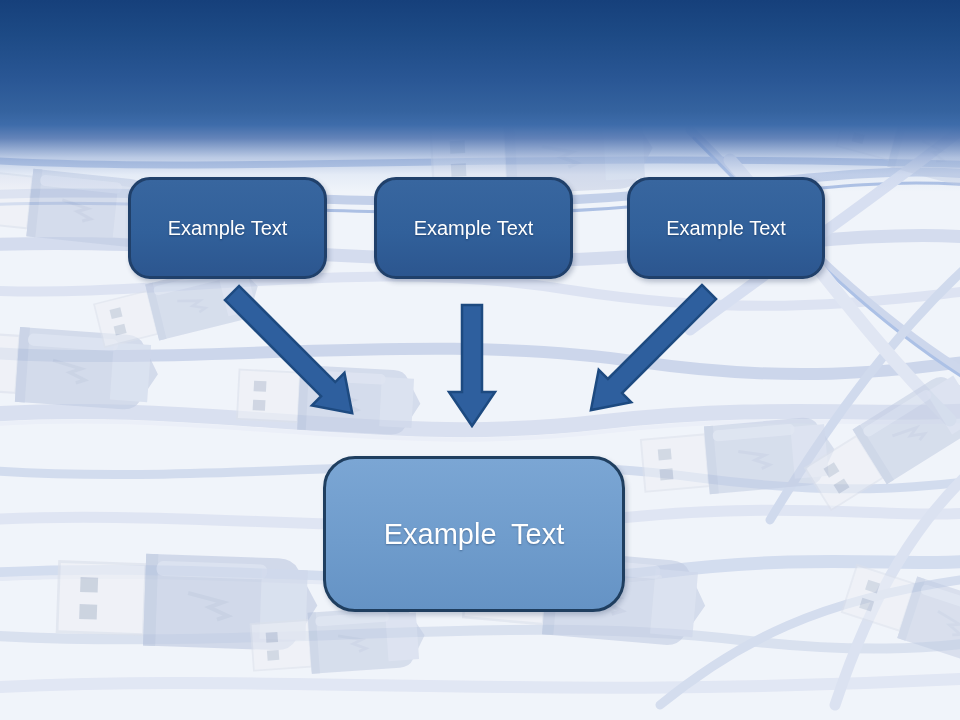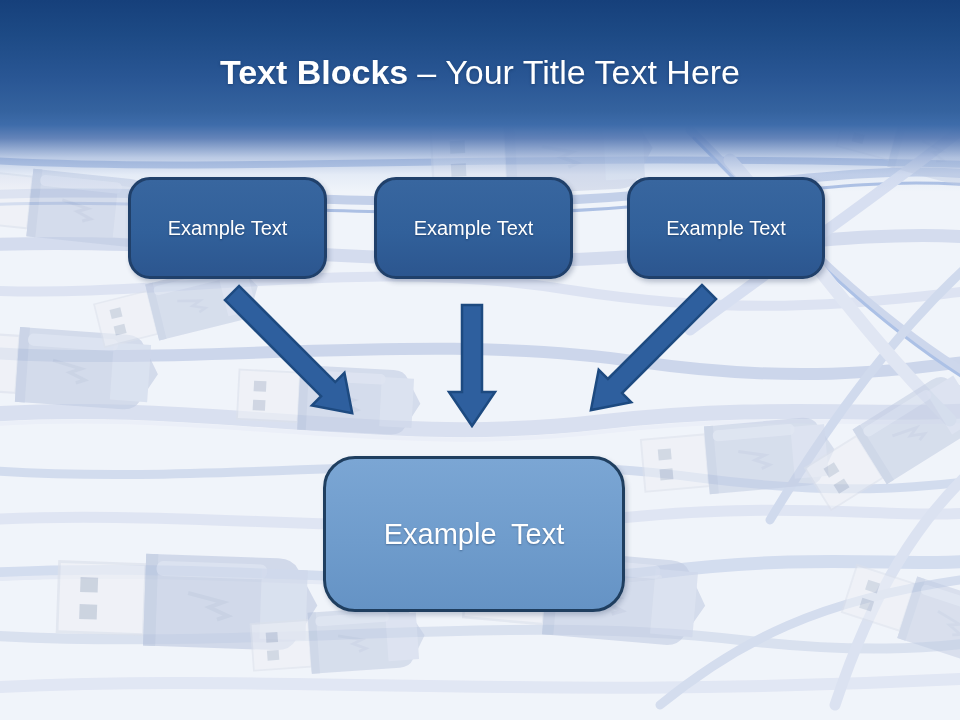--- a/index.html
+++ b/index.html
@@ -110,23 +110,20 @@
       <use href="#usb" transform="translate(850,95) rotate(15) scale(0.85)" opacity="0.45"></use>
       <use href="#usb" transform="translate(250,615) rotate(-4) scale(0.9)" opacity="0.55"></use>
       <use href="#usb" transform="translate(860,556) rotate(18) scale(0.95)" opacity="0.5"></use>
     </g>
 
     <rect x="0" y="0" width="960" height="720" fill="#f2f6fb" opacity="0.18"></rect>
   </svg>
 
   <div class="header"></div>
 
-  <div class="title">
-    <span class="t-bold">Text Blocks</span><span class="t-dash">–</span><span class="t-rest">Your Title Text Here</span>
-  </div>
 
   <svg class="arrows" width="960" height="720" viewBox="0 0 960 720" aria-hidden="true">
     <g fill="#2e5f9e" stroke="#1d4a80" stroke-width="2.5">
       <g transform="translate(232,293) rotate(-45)">
         <polygon points="-10,0 10,0 10,136 23,136 0,170 -23,136 -10,136"></polygon>
       </g>
       <g transform="translate(472,305)">
         <polygon points="-10,0 10,0 10,87 23,87 0,121 -23,87 -10,87"></polygon>
       </g>
       <g transform="translate(709,292) rotate(45)">

